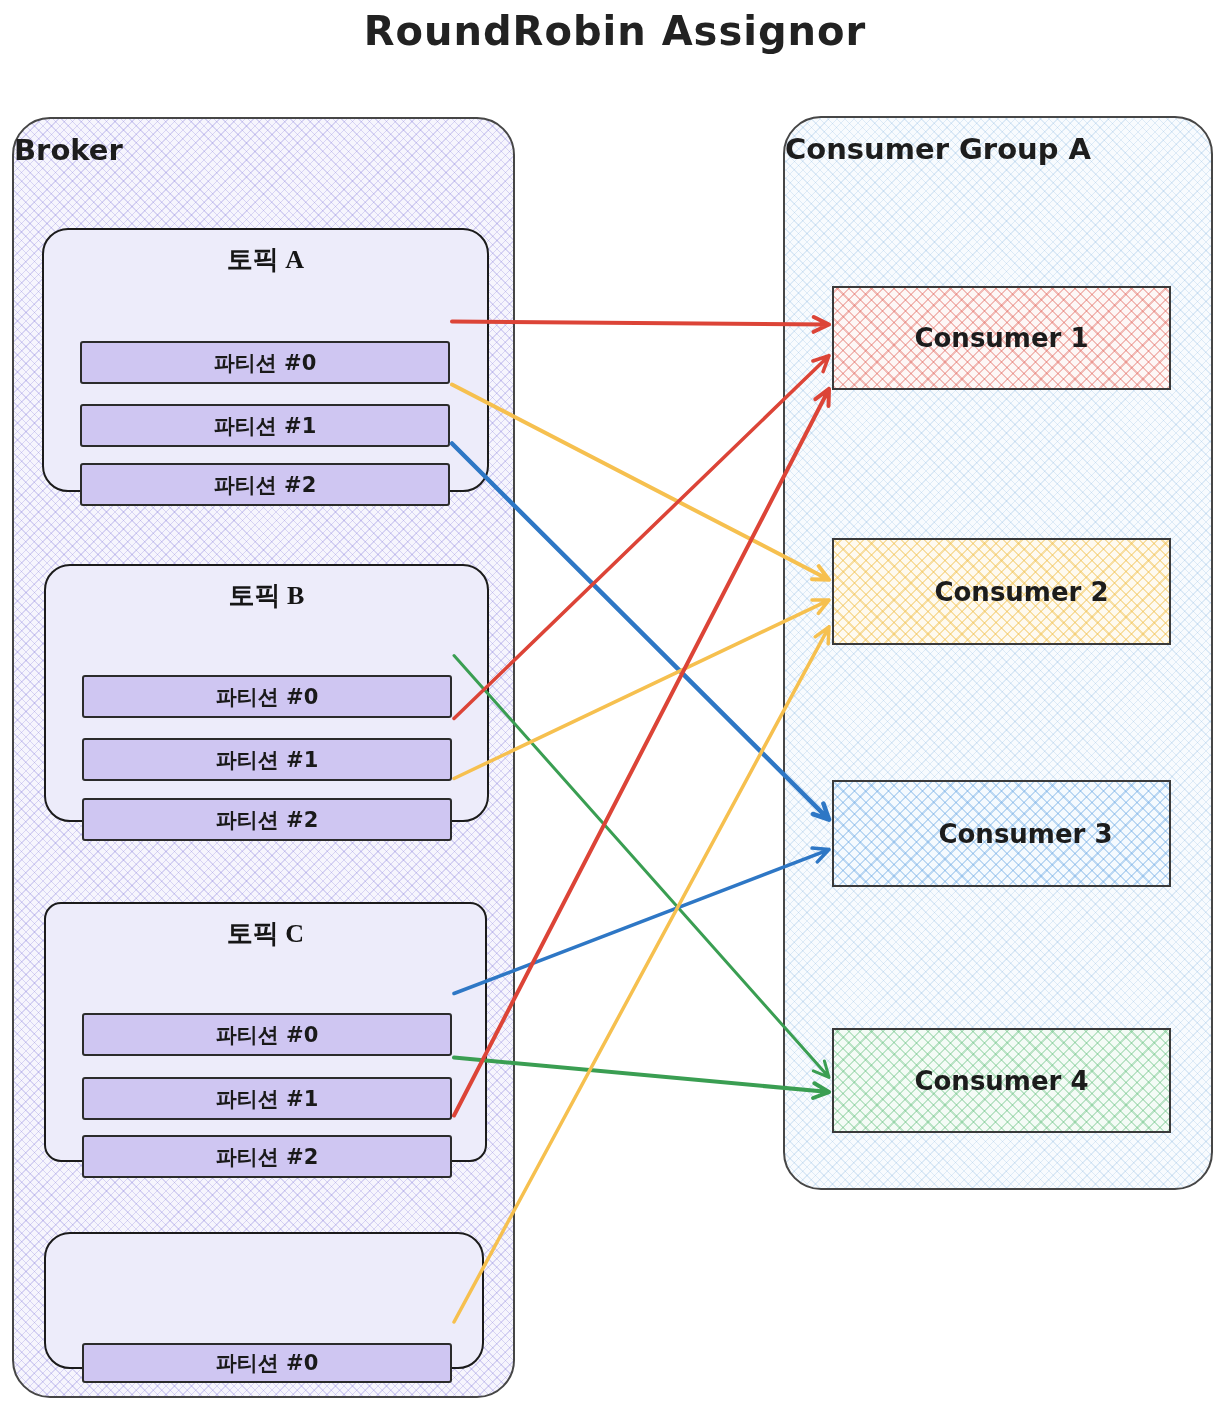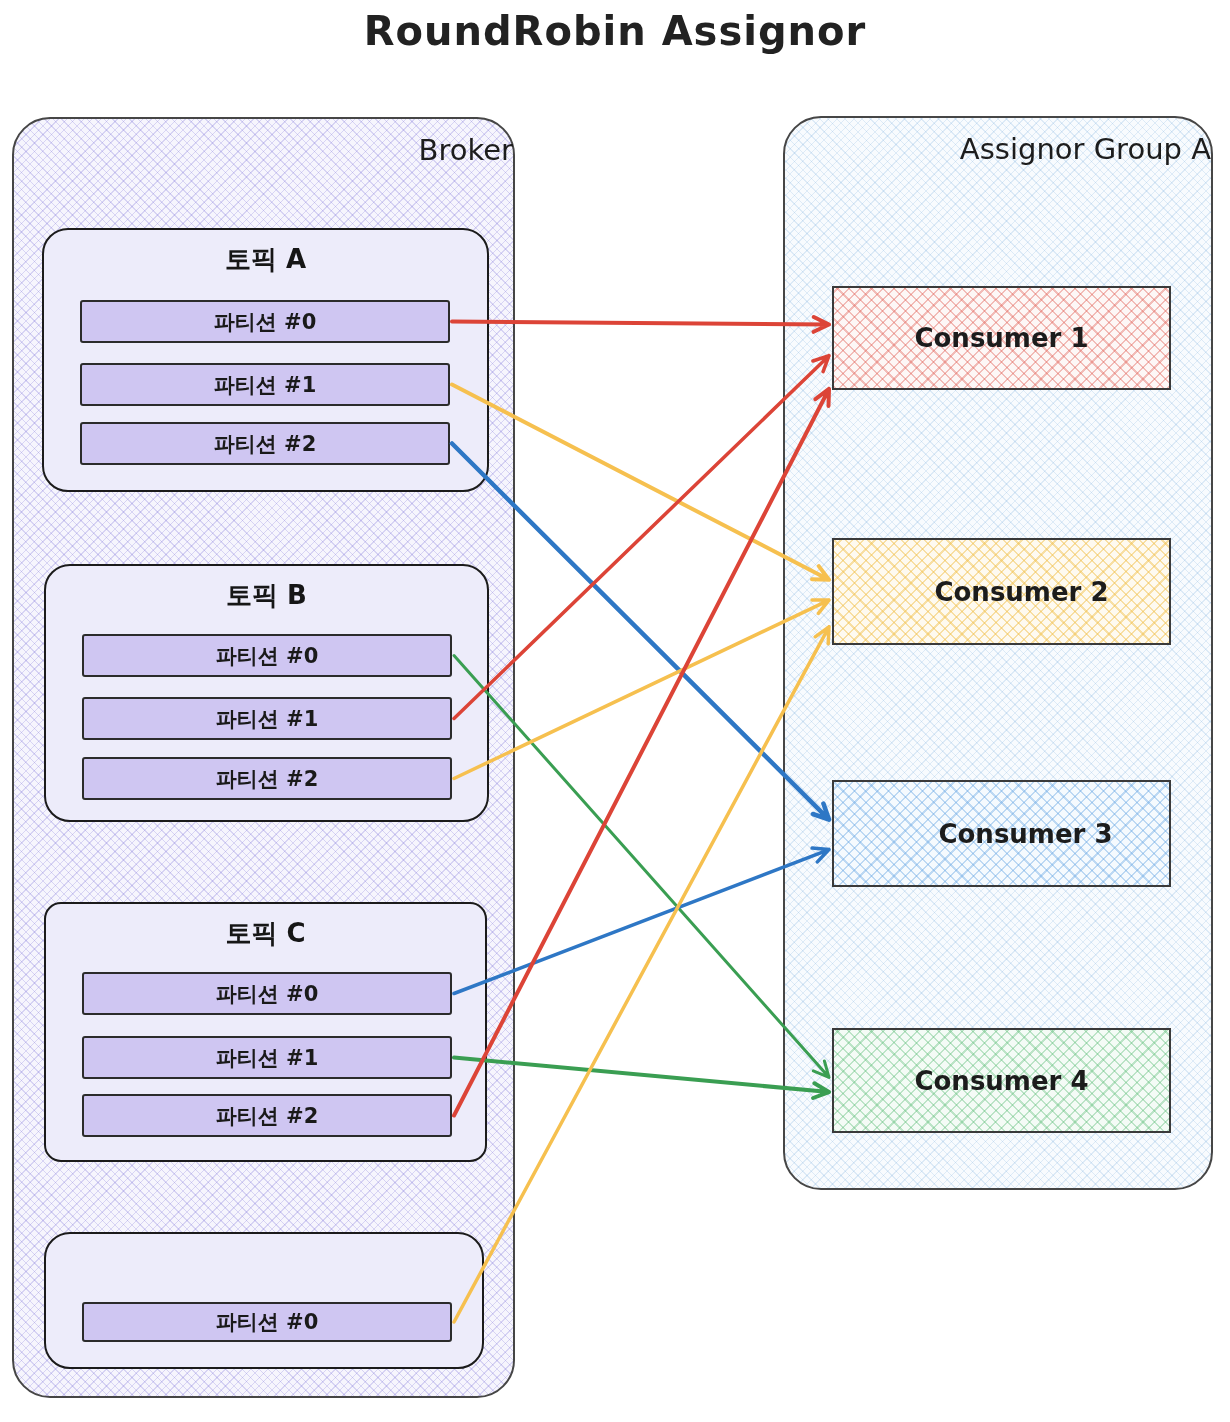--- a/index.html
+++ b/index.html
@@ -23,37 +23,37 @@
       repeating-linear-gradient(-45deg, rgba(116,105,213,.24) 0 1px, transparent 1px 6px),
       #f6f5fd;
   }
   .hatch-blue{
     background:
       repeating-linear-gradient(45deg, rgba(96,158,214,.18) 0 1px, transparent 1px 6px),
       repeating-linear-gradient(-45deg, rgba(96,158,214,.18) 0 1px, transparent 1px 6px),
       #f8fbfe;
   }
   .box-label{
-    position:absolute;left:0;top:14px;width:100%;text-align:right;
-    font-size:29px;font-weight:400;color:#1d1d1d;
+    position:absolute;left:0;top:14px;width:100%;text-align:left;
+    font-size:29px;font-weight:700;color:#1d1d1d;
   }
   
   .topic{
     position:absolute;box-sizing:border-box;
     background:#edecfa;border:2.5px solid #1b1b1b;border-radius:26px;
   }
   .topic-label{
     position:absolute;left:0;top:12px;width:100%;text-align:center;
-    font-size:26px;font-weight:700;color:#161616;
+    font-size:26px;font-weight:700;color:#161616;font-family:Liberation Serif, serif;
   }
   .partition{
     position:absolute;left:36px;width:370px;height:43px;box-sizing:border-box;
     background:#cfc6f2;border:2px solid #2b2b2b;border-radius:3px;
     display:flex;align-items:center;justify-content:center;
-    font-size:21px;font-weight:600;color:#1a1a1a;
+    font-size:21px;font-weight:600;color:#1a1a1a;margin-top:41px;
   }
   
   .consumer{
     position:absolute;left:47px;width:339px;box-sizing:border-box;
     border:2px solid #3a3a3a;
     display:flex;align-items:center;justify-content:center;
     font-size:26px;font-weight:700;color:#1c1c1c;
   }
   .c-red{background:
     repeating-linear-gradient(45deg, rgba(224,92,82,.38) 0 1.6px, transparent 1.6px 8px),
@@ -123,21 +123,21 @@
     </div>
 
     <div class="topic" style="left:30px;top:1113px;width:440px;height:137px;">
       <div class="partition" style="top:68px;height:40px;">
           <span>파티션 #0</span>
         </div>
     </div>
   </div>
 
   <div class="bigbox hatch-blue" style="left:783px;top:116px;width:430px;height:1074px;">
-    <div class="box-label">Assignor Group A</div>
+    <div class="box-label">Consumer Group A</div>
 
     <div class="consumer c-red" style="top:168px;height:104px;">
         <span>Consumer 1</span>
       </div>
     <div class="consumer c-yellow" style="top:420px;height:107px;">
         <span>Consumer 2</span>
       </div>
     <div class="consumer c-blue" style="top:662px;height:107px;">
         <span>Consumer 3</span>
       </div>

